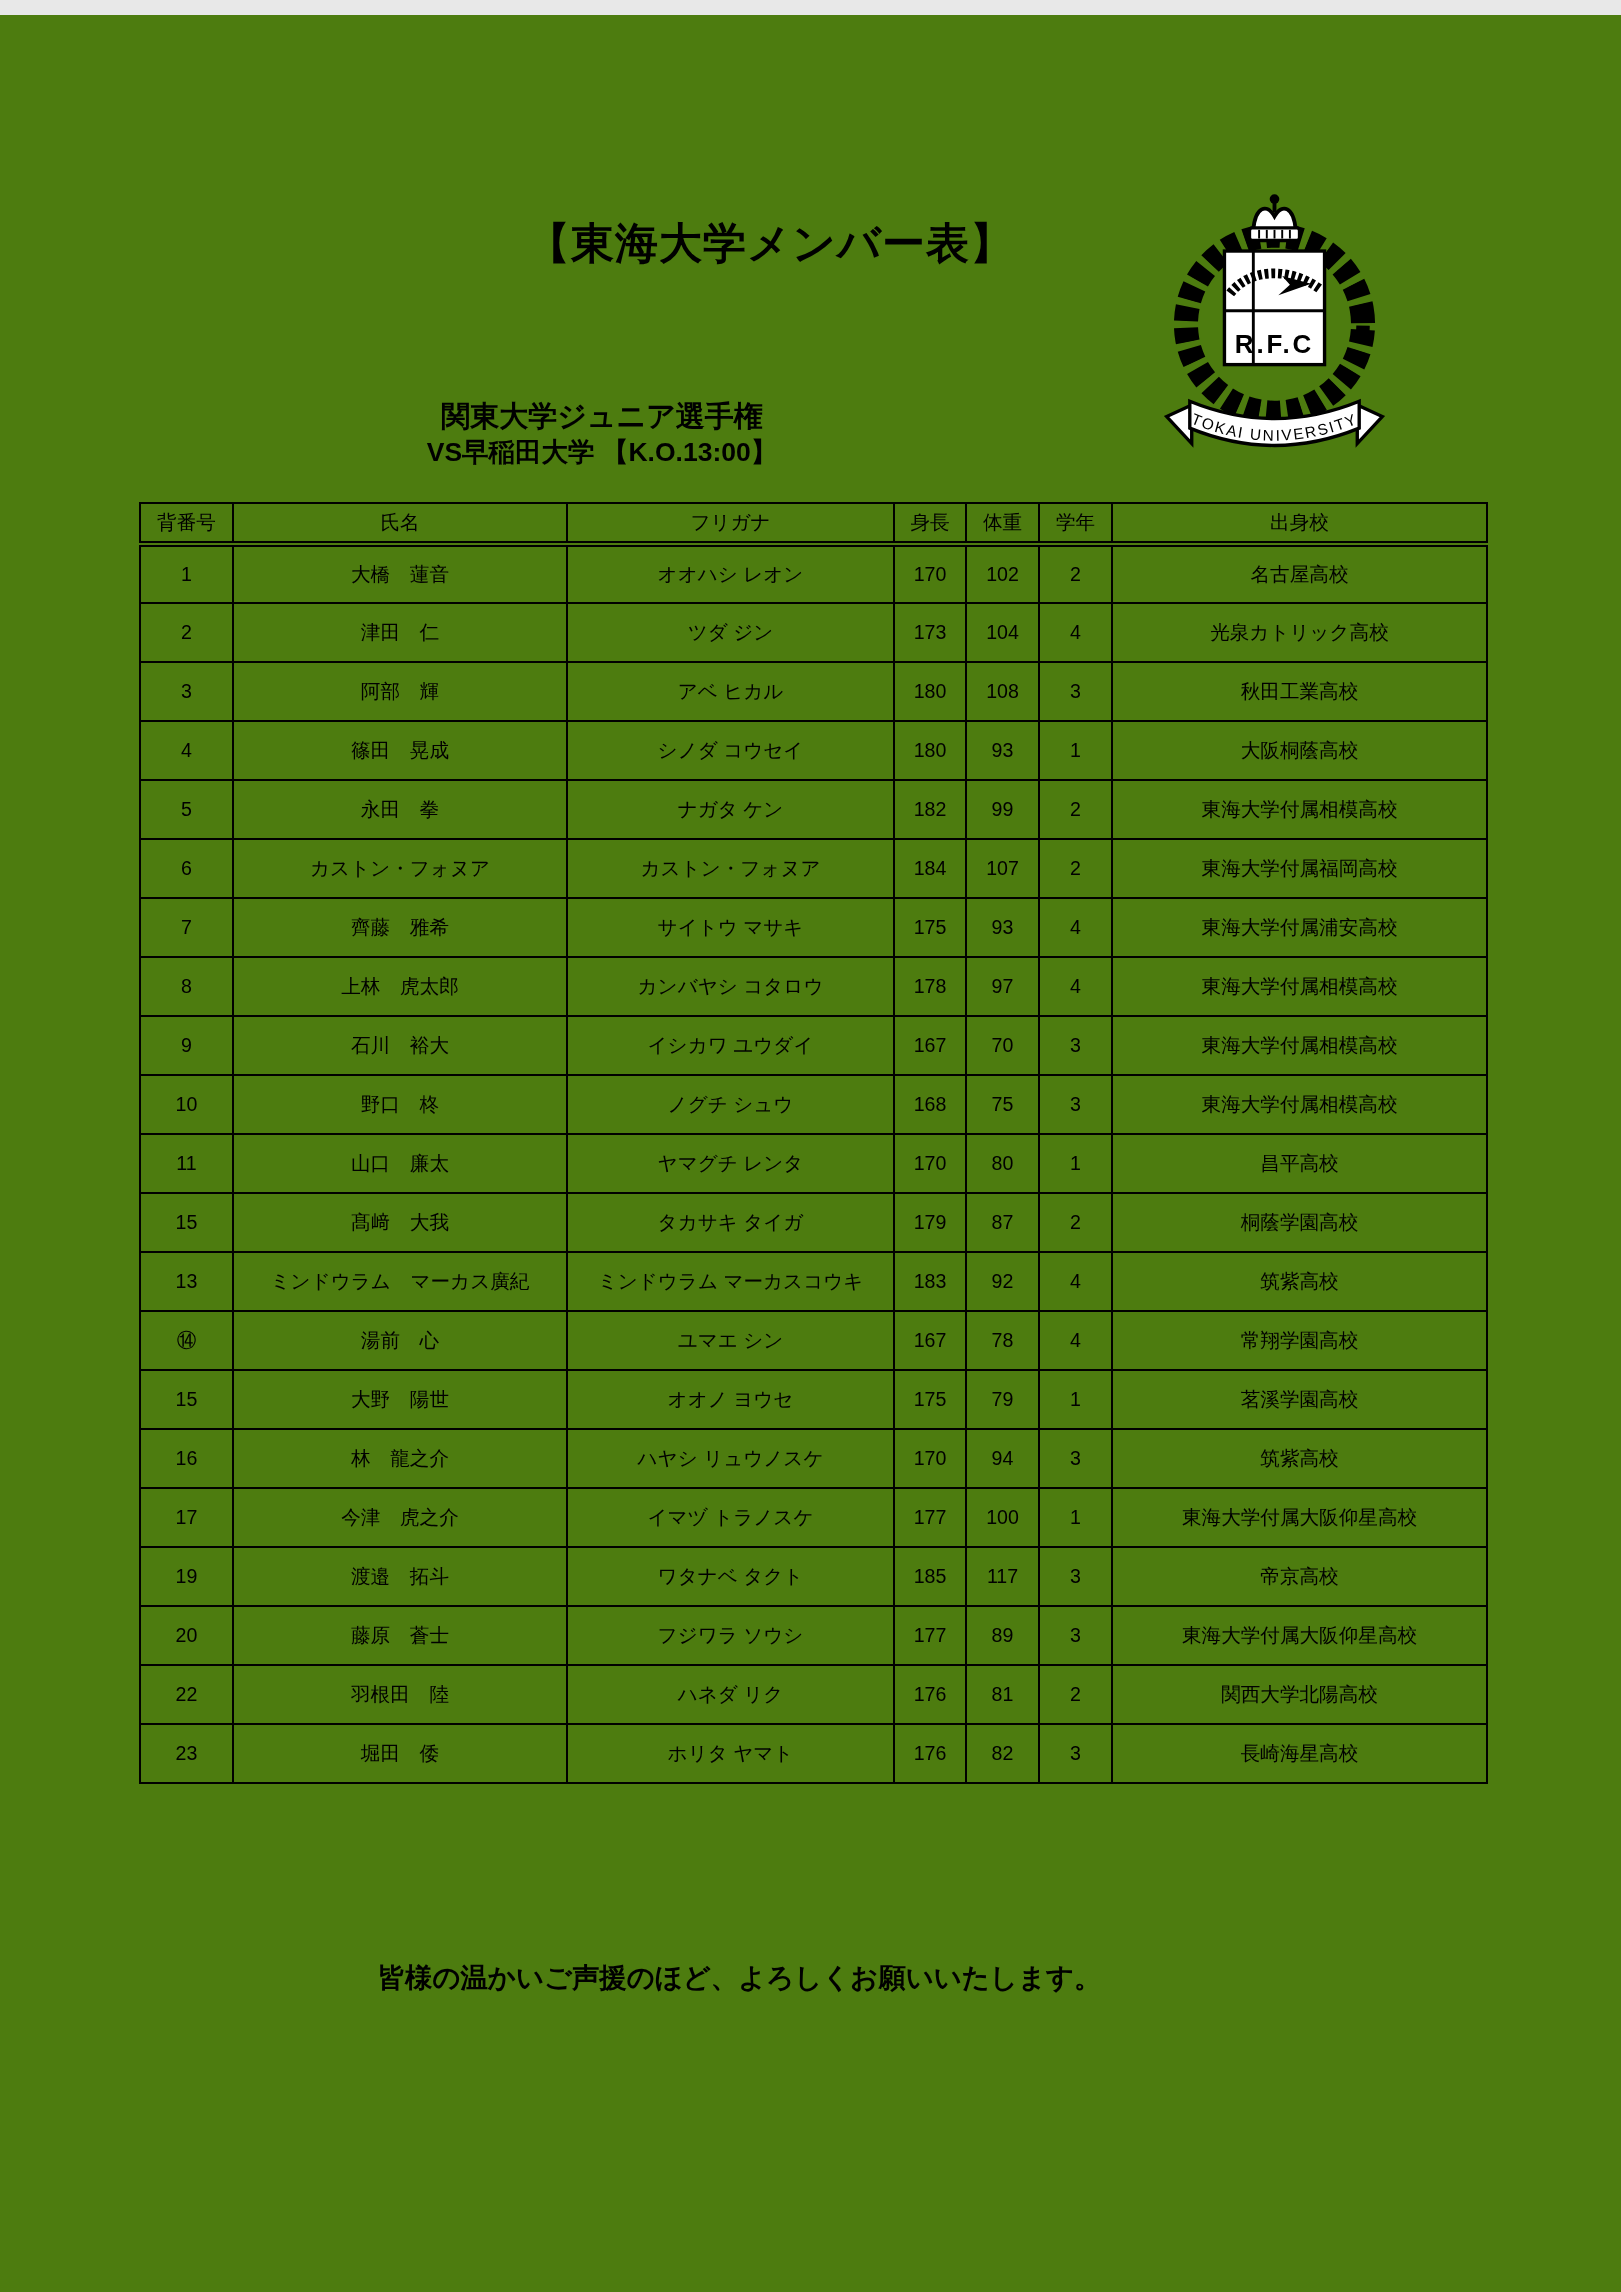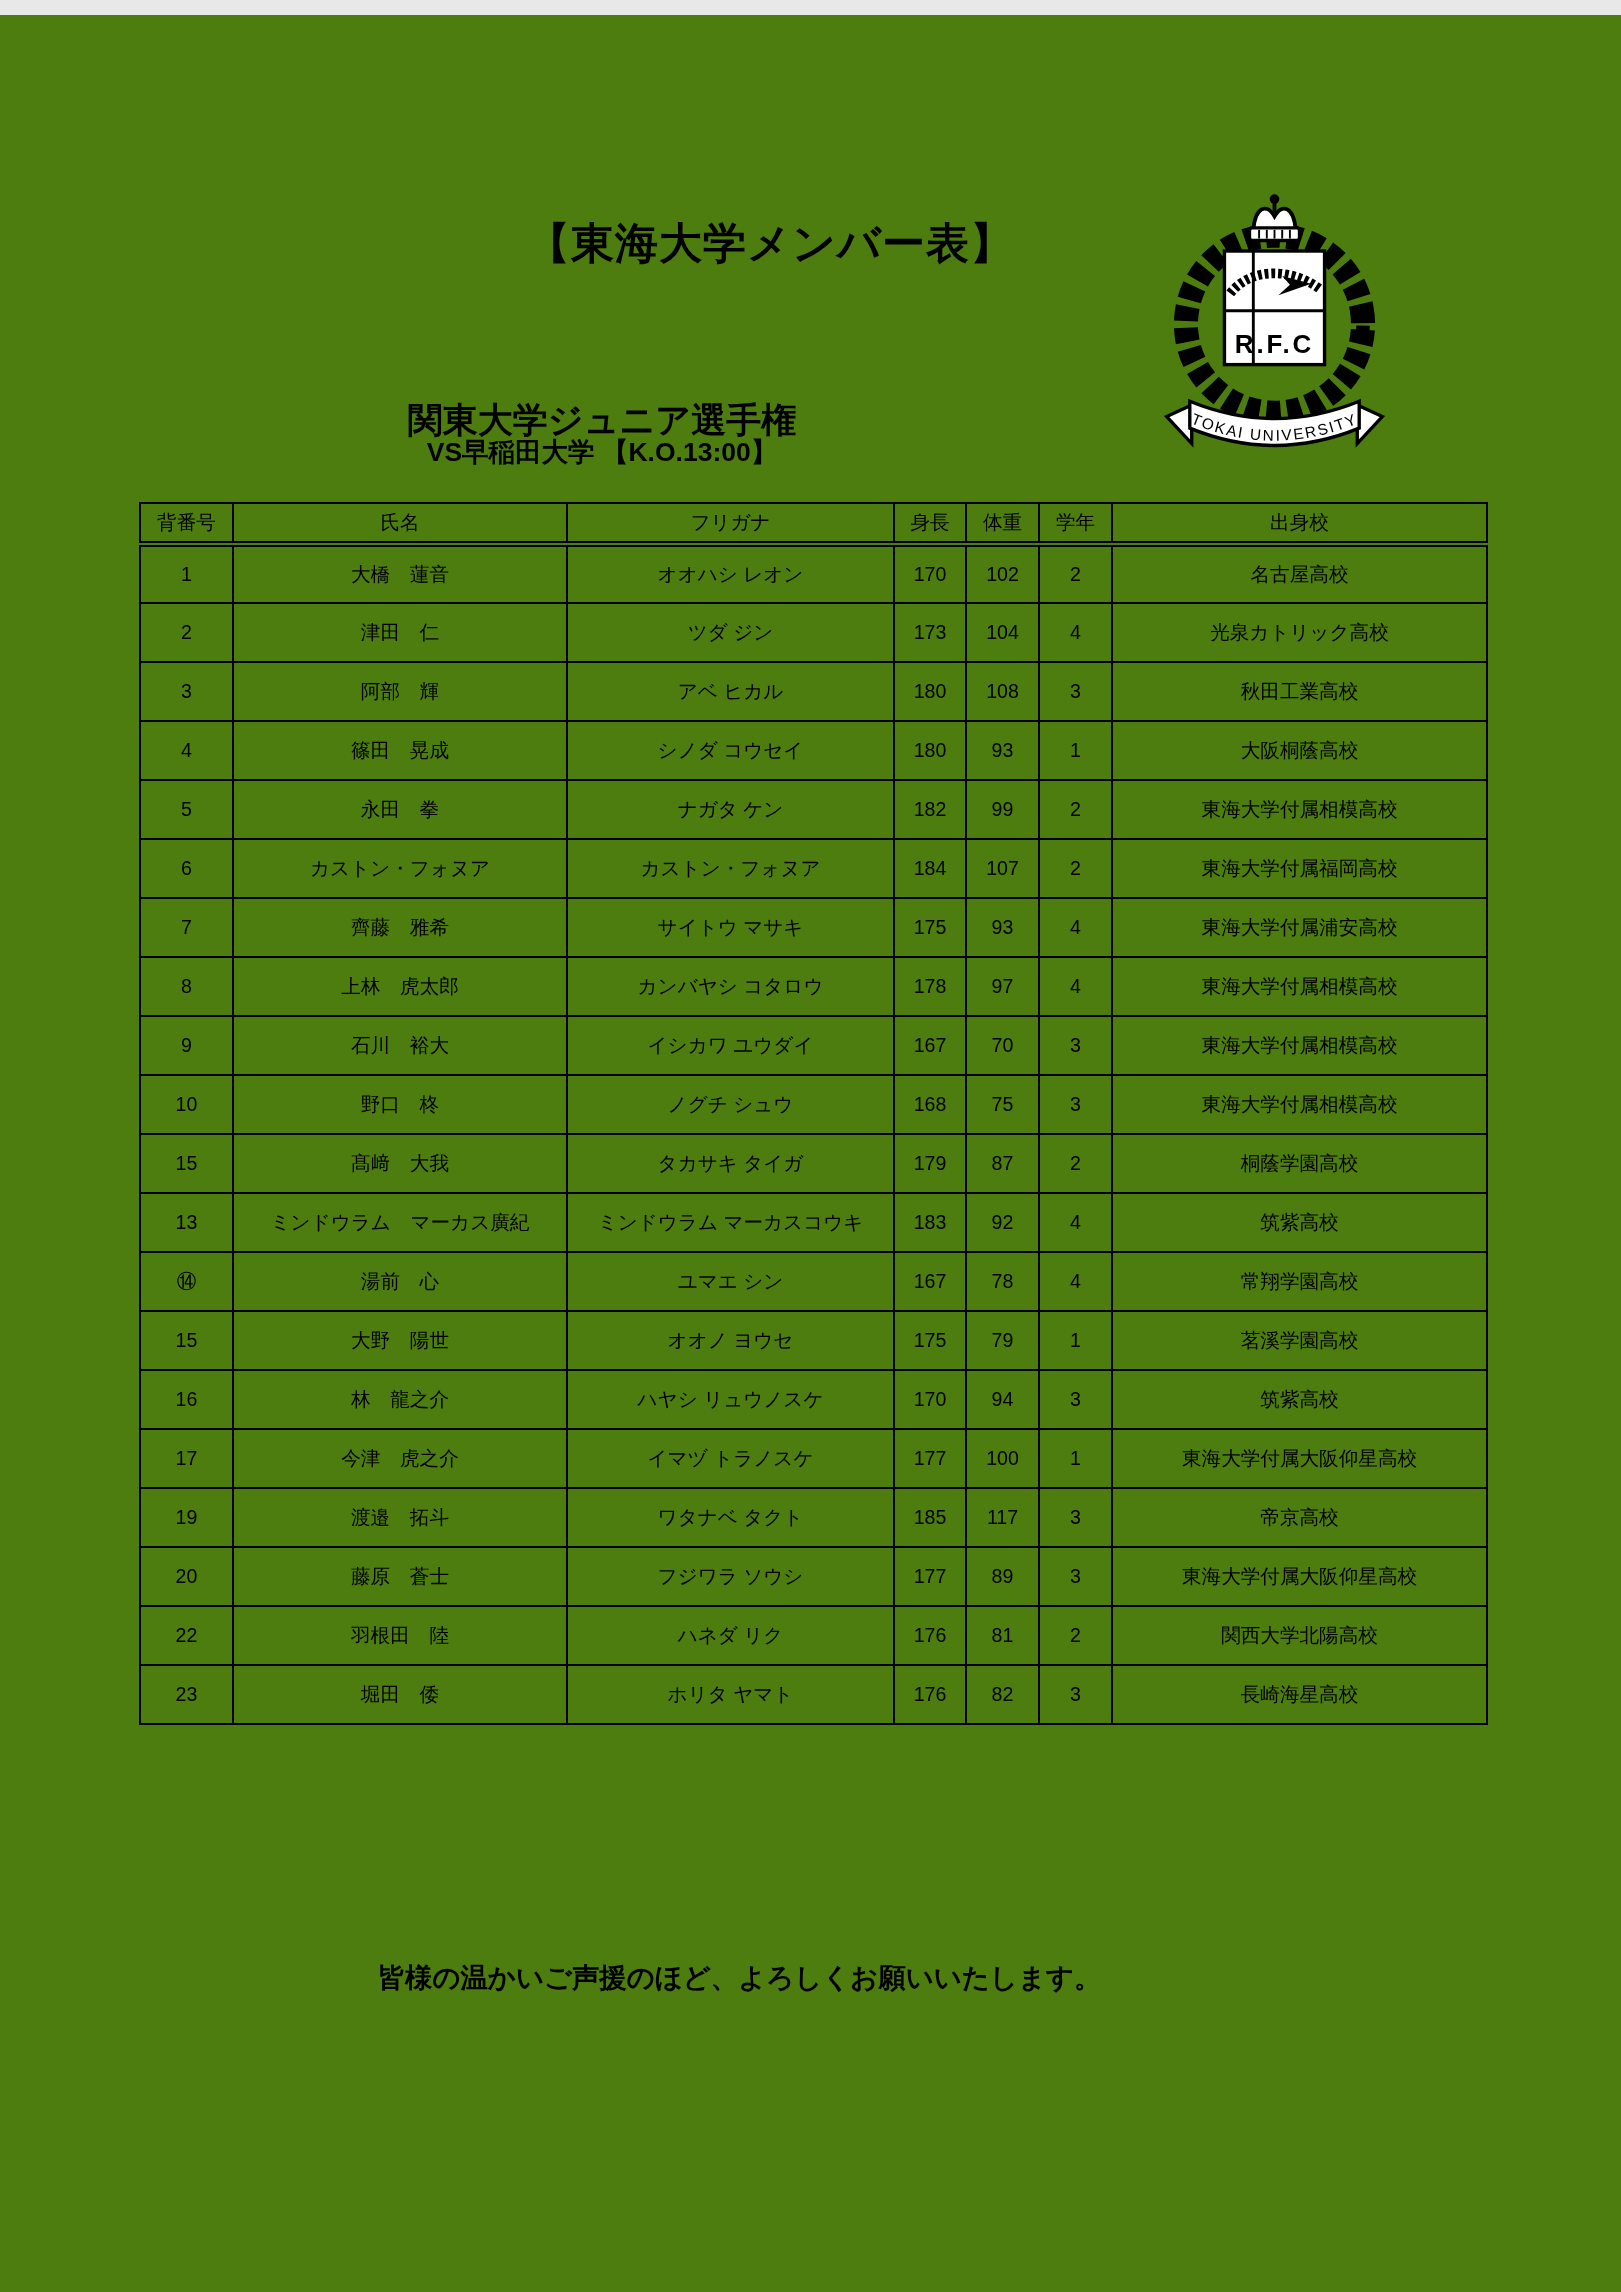--- a/index.html
+++ b/index.html
@@ -20,21 +20,21 @@
     font-size:43px; font-weight:bold; letter-spacing:1px;
   }
   .date-line {
     position:absolute; top:308px; left:0; width:1204px;
     text-align:center;
     font-size:26.5px; font-weight:bold;
   }
   .event-line1 {
     position:absolute; top:382px; left:0; width:1204px;
     text-align:center;
-    font-size:35px; font-weight:bold;
+    font-size:29px; font-weight:bold;
   }
   .event-line2 {
     position:absolute; top:419px; left:0; width:1204px;
     text-align:center;
     font-size:26.5px; font-weight:bold;
   }
   
   .crest {
     position:absolute; top:176px; left:1159px;
     width:231px; height:276px;
@@ -225,20 +225,29 @@
         <tr>
           <td>10</td>
           <td>野口　柊</td>
           <td>ノグチ シュウ</td>
           <td>168</td>
           <td>75</td>
           <td>3</td>
           <td>東海大学付属相模高校</td>
         </tr>
         <tr>
+          <td>11</td>
+          <td>山口　廉太</td>
+          <td>ヤマグチ レンタ</td>
+          <td>170</td>
+          <td>80</td>
+          <td>1</td>
+          <td>昌平高校</td>
+        </tr>
+        <tr>
           <td>15</td>
           <td>髙﨑　大我</td>
           <td>タカサキ タイガ</td>
           <td>179</td>
           <td>87</td>
           <td>2</td>
           <td>桐蔭学園高校</td>
         </tr>
         <tr>
           <td>13</td>

